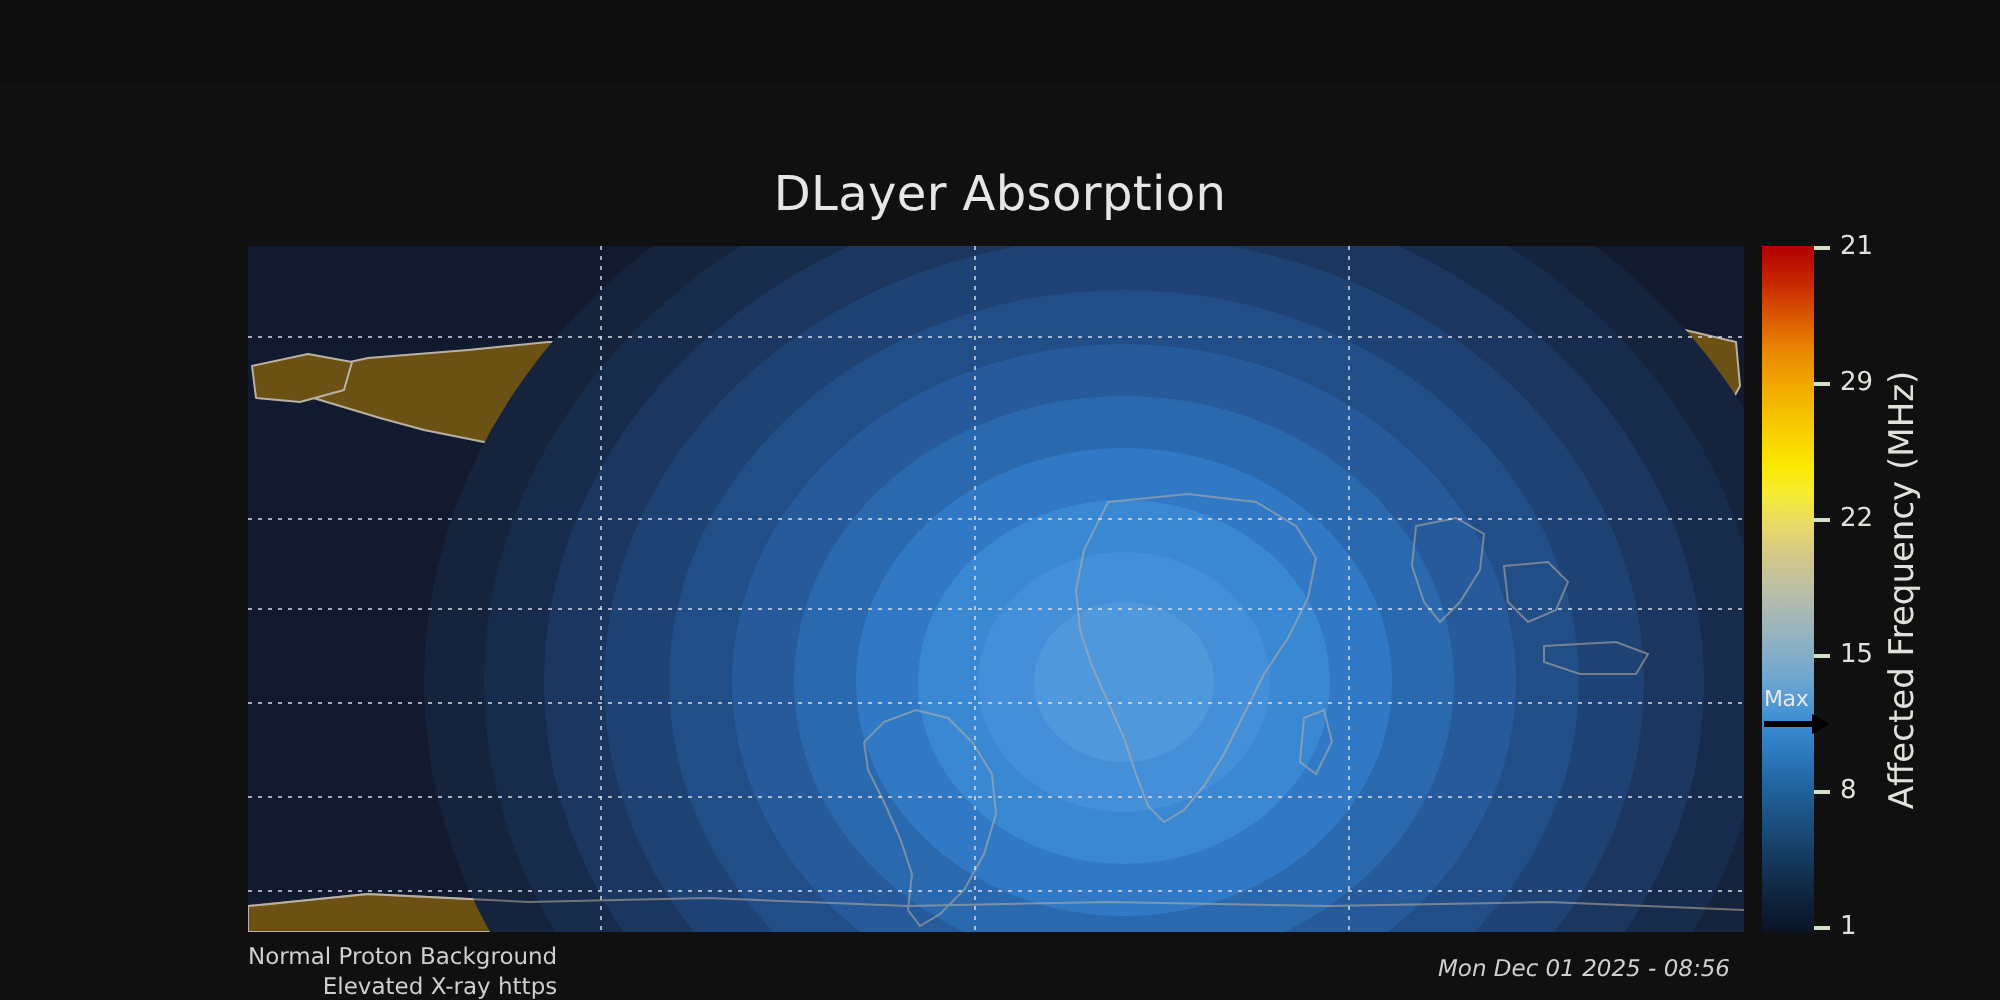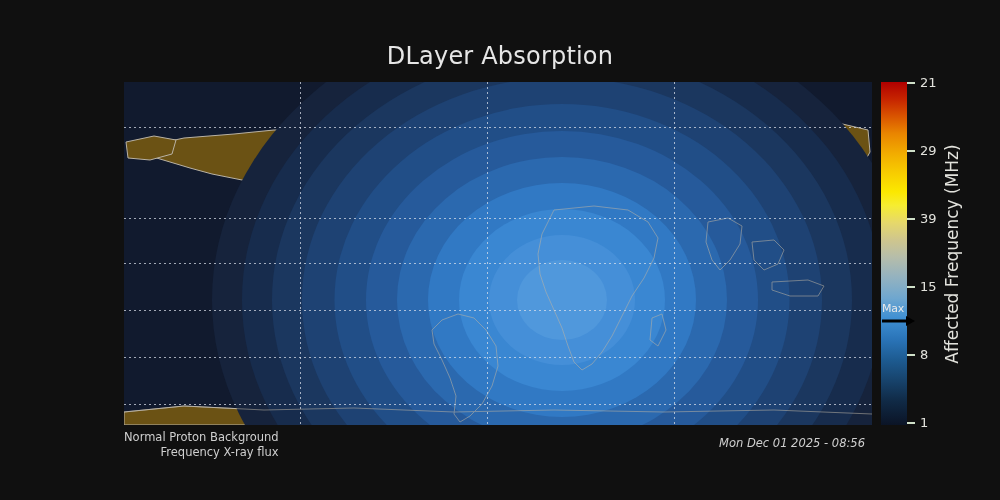--- a/index.html
+++ b/index.html
@@ -2,21 +2,21 @@
 <html><head>
 <meta charset="utf-8">
 <title>DLayer Absorption</title>
 <style>
   html,body{margin:0;padding:0;background:#0d0d0d;}
   body{
     width:1000px;height:500px;overflow:hidden;position:relative;
     font-family:"DejaVu Sans","Liberation Sans",sans-serif;
     color:#d8d8d0;
   }
-  #root{position:absolute;inset:0;background:#101010;}
+  #root{position:absolute;inset:0;background:#101010;margin-top:41px;}
 
   
   .title{
     position:absolute;left:0;right:0;top:42px;text-align:center;
     font-size:24px;color:#e6e6e6;letter-spacing:.2px;font-weight:400;
   }
 
   
   .map-wrap{
     position:absolute;left:124px;top:82px;width:748px;height:343px;
@@ -226,21 +226,21 @@
     <div class="tick" style="top:-5px">
       <i></i>
       <span>21</span>
     </div>
     <div class="tick" style="top:63px">
       <i></i>
       <span>29</span>
     </div>
     <div class="tick" style="top:131px">
       <i></i>
-      <span>39</span>
+      <span>22</span>
     </div>
     <div class="tick" style="top:199px">
       <i></i>
       <span>15</span>
     </div>
     <div class="tick" style="top:267px">
       <i></i>
       <span>8</span>
     </div>
     <div class="tick" style="top:335px">
@@ -256,19 +256,19 @@
       <path d="M24 0 L33 5 L24 10 Z" fill="#000"></path>
     </svg>
   </div>
 
   <div class="cbar-label">
     <span>Affected Frequency (MHz)</span>
   </div>
 
   <div class="status">
     <div>Normal Proton Background</div>
-    <div>Frequency X-ray flux</div>
+    <div>Elevated X-ray https</div>
   </div>
 
   <div class="stamp">Mon Dec 01 2025 - 08:56</div>
 
 
 </div>
 
 </body></html>

